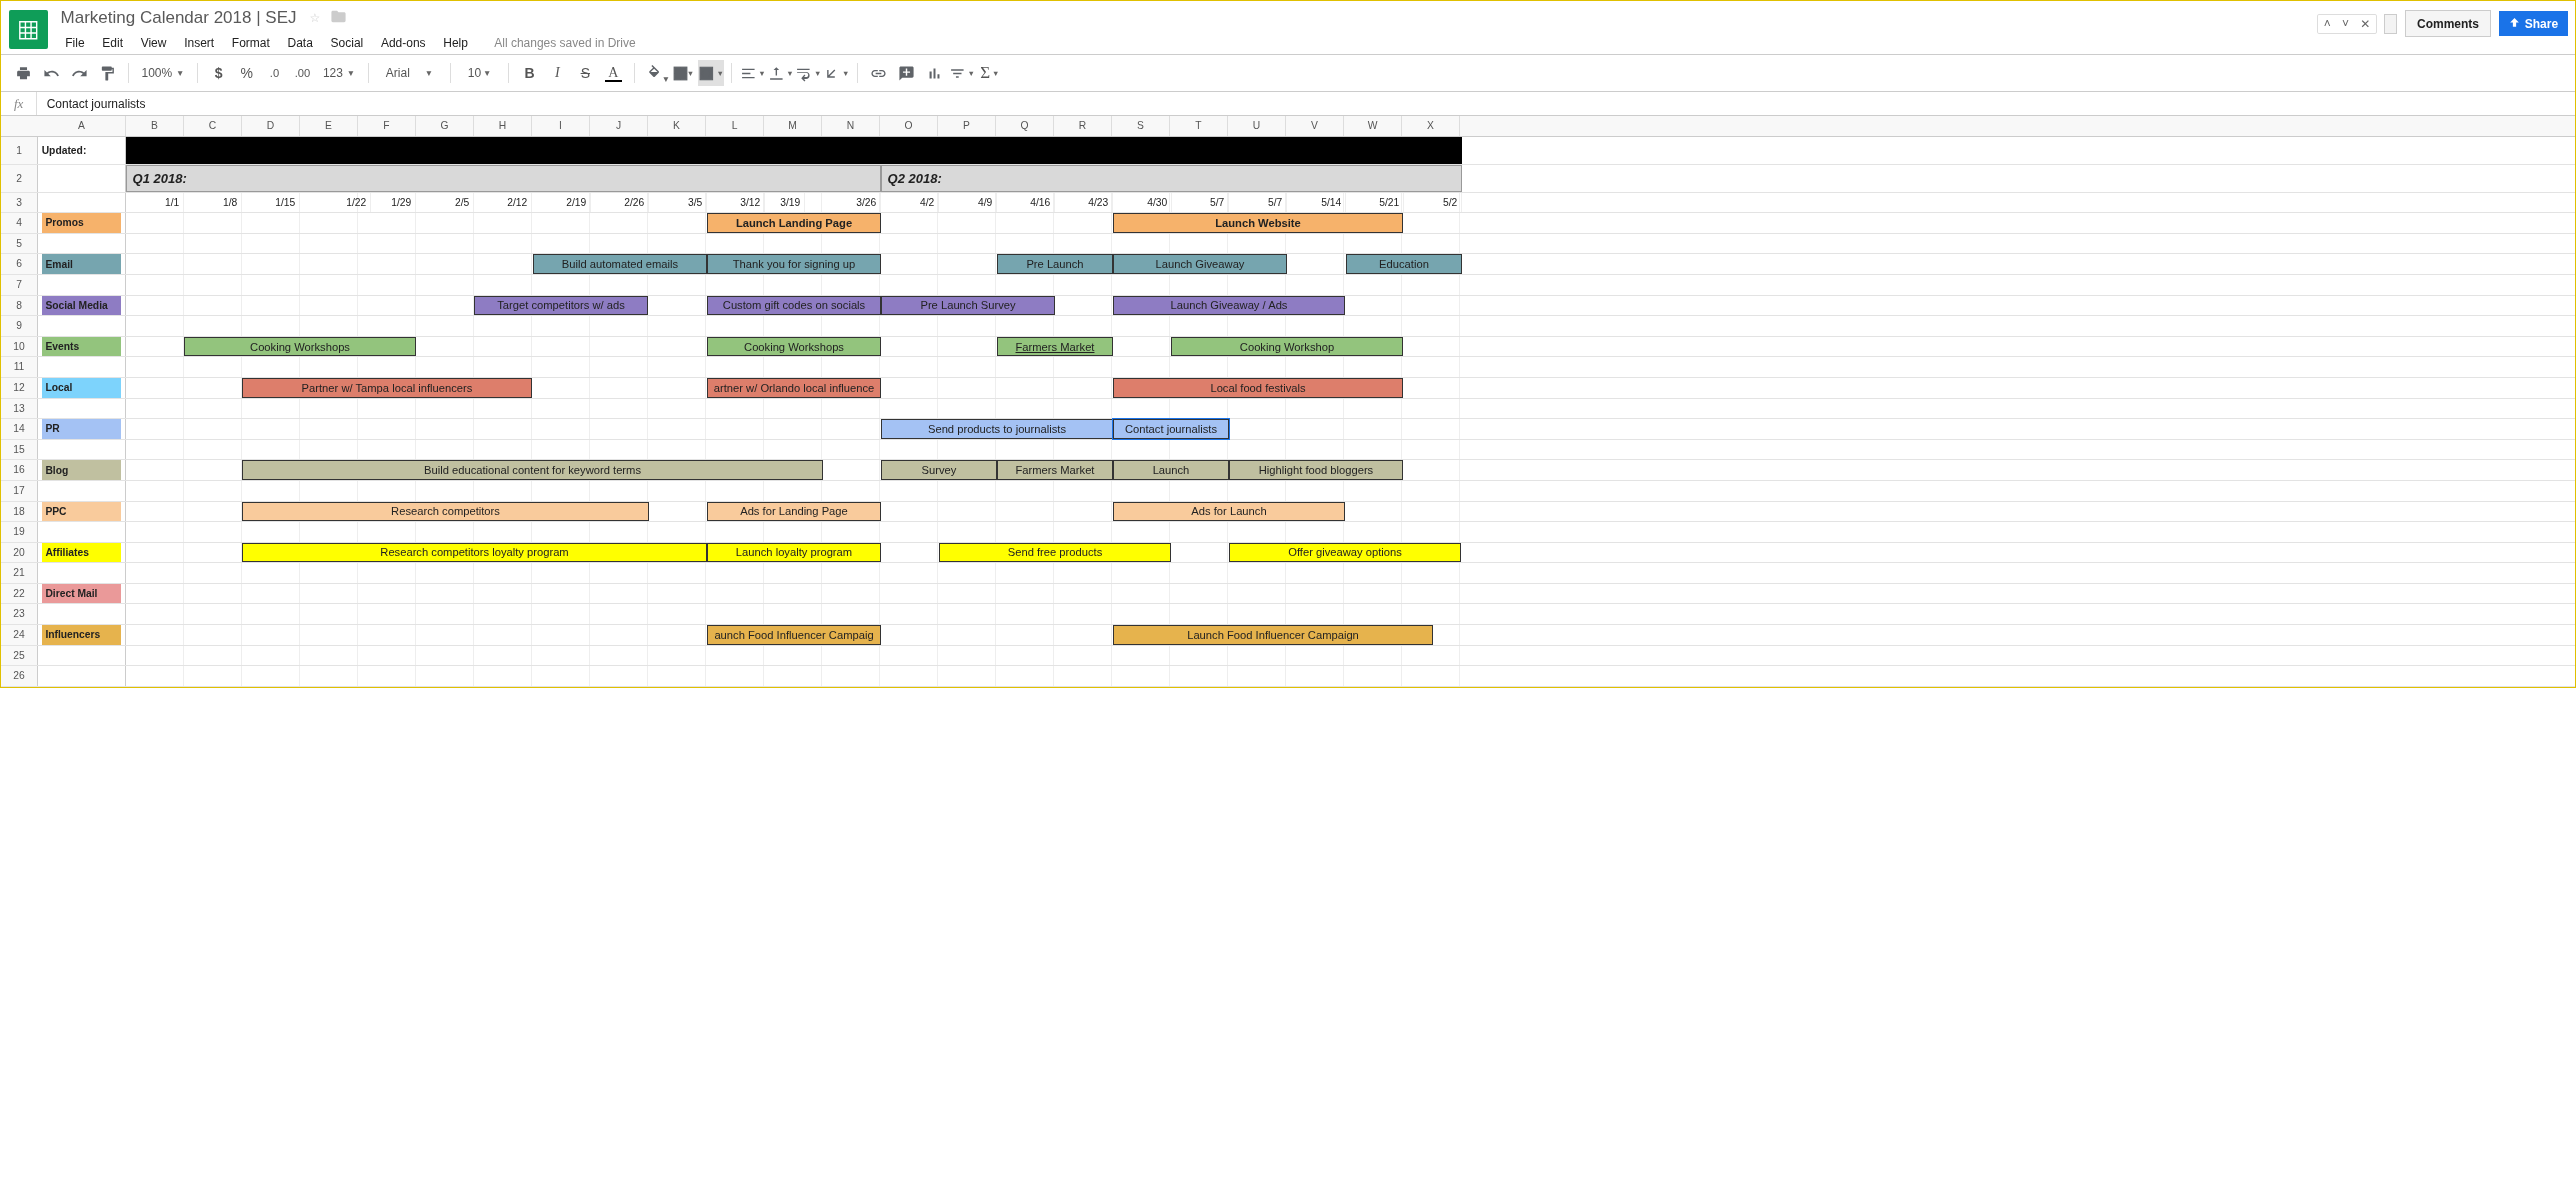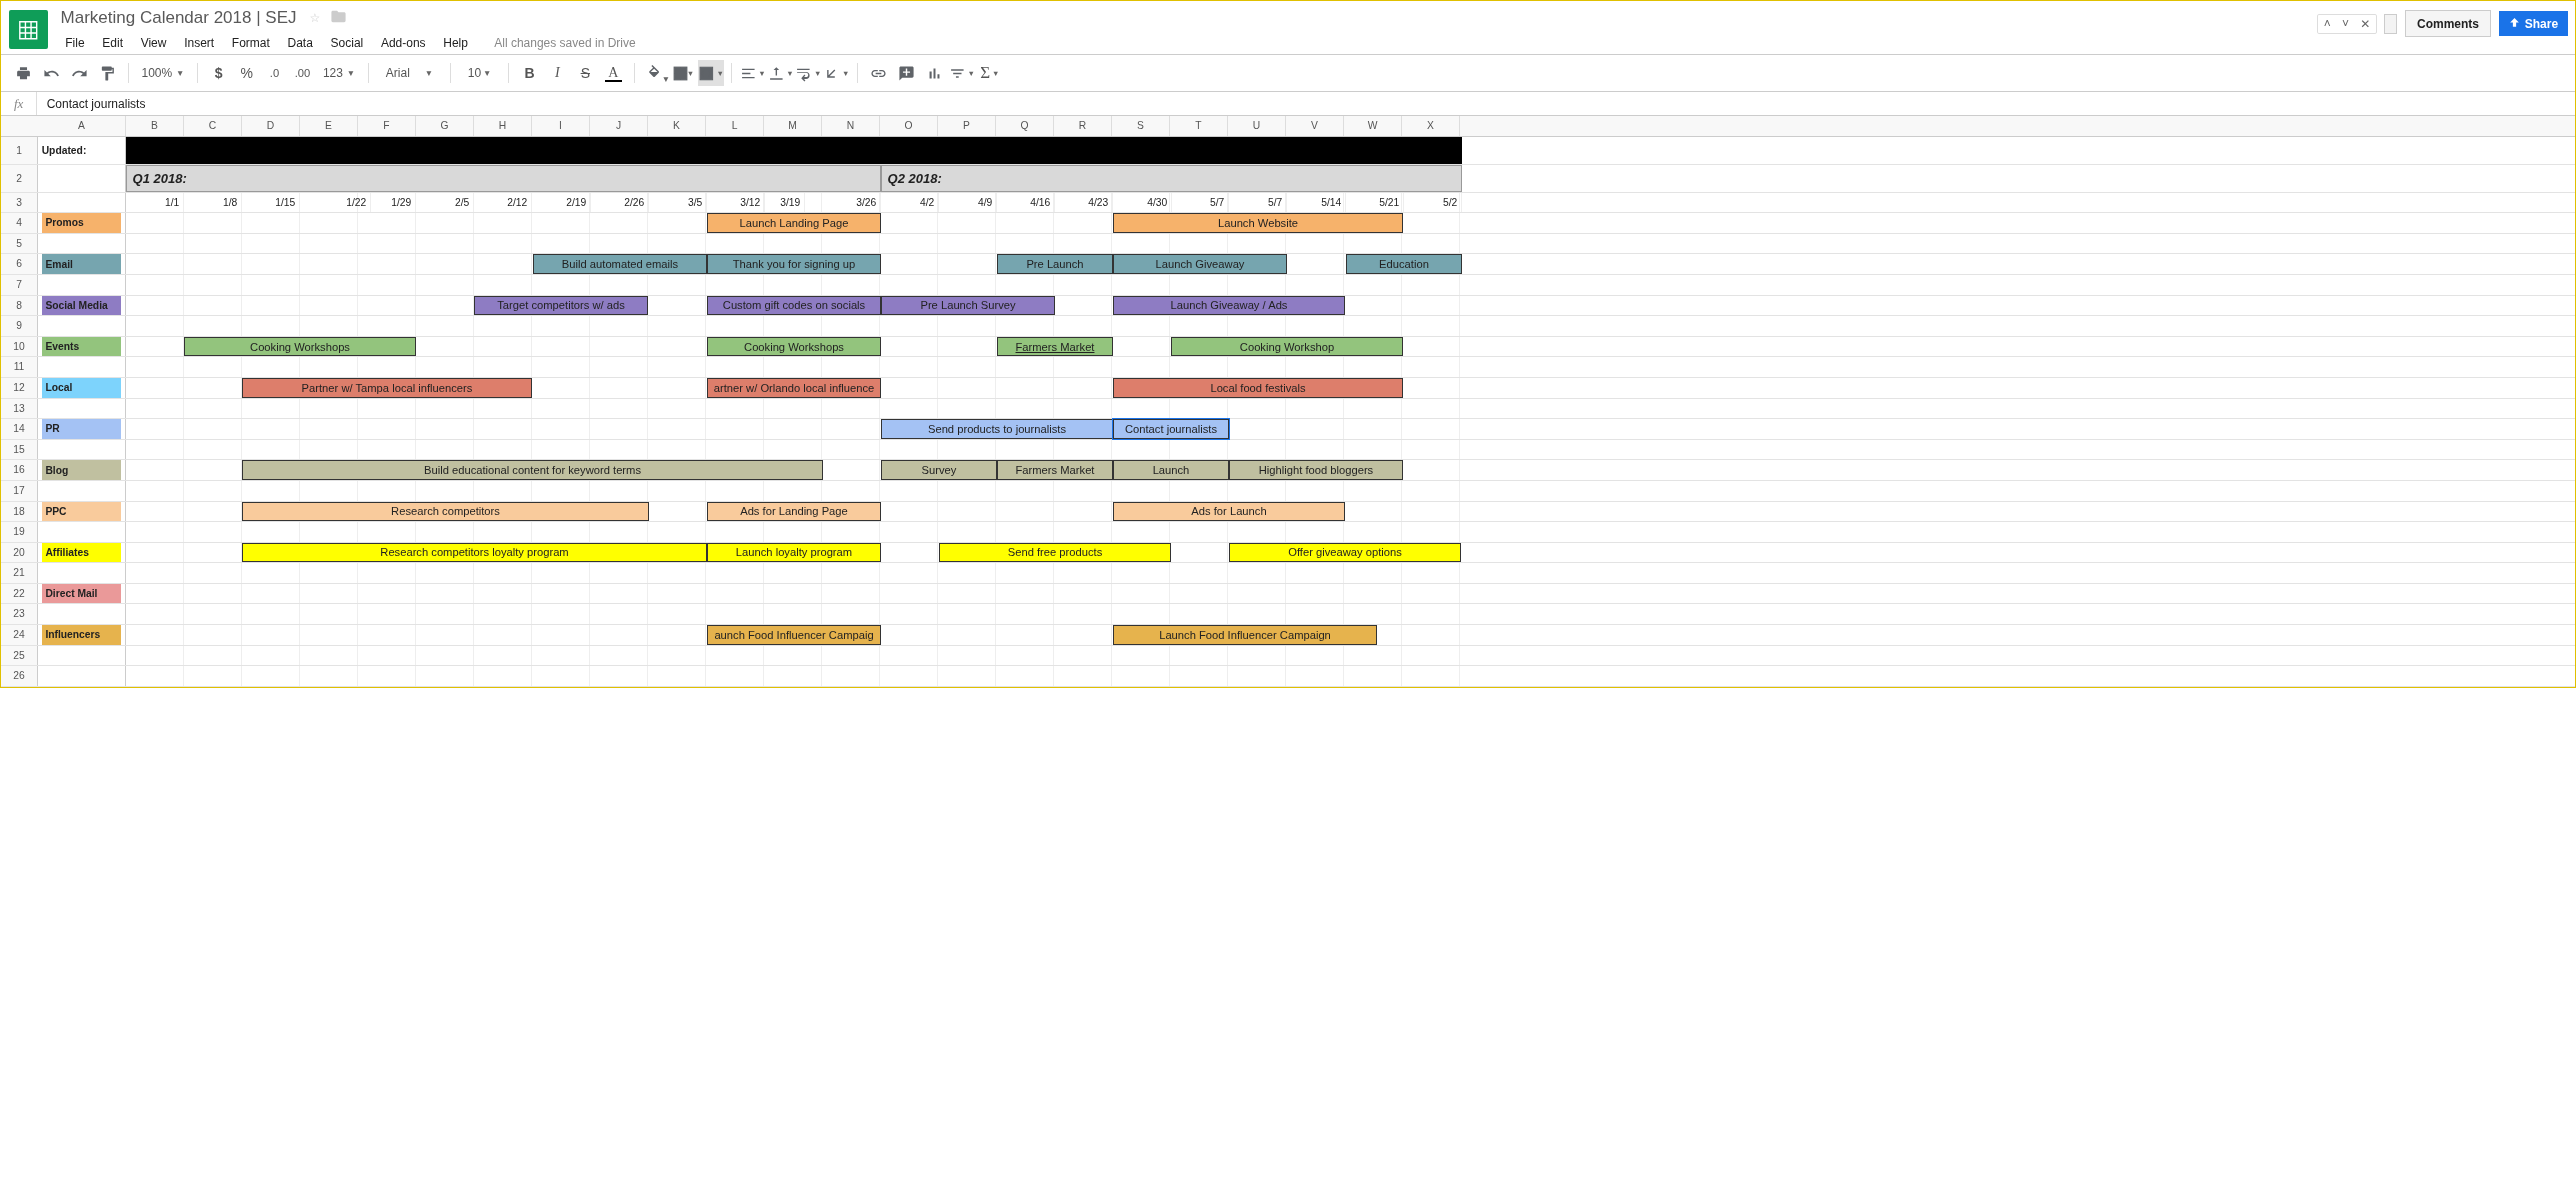--- a/index.html
+++ b/index.html
@@ -46,21 +46,21 @@
   .rowhdr { width:37px; border-right:0.9px solid #ccc; background:#f8f8f8; text-align:center; font-size:10.3px; color:#555; line-height:20.6px; flex-shrink:0; }
   .tall .rowhdr { line-height:28px; }
   .cellstrip { position:relative; height:100%; flex-shrink:0; }
   .colA { width:88px; border-right:0.9px solid #ccc; flex-shrink:0; height:100%; font-size:10.3px; padding:0 3.7px; display:flex; align-items:center; font-weight:bold; }
   .cellstrip .gridlines { position:absolute; inset:0; display:flex; pointer-events:none; }
   .cellstrip .gridlines div { border-right:0.9px solid #eee; flex-shrink:0; height:100%; }
   .blackbar { background:#000; position:absolute; left:0; right:0; top:0; bottom:0; }
   .qlabel { position:absolute; background:#d9d9d9; height:100%; display:flex; align-items:center; padding:0 5.6px; font-weight:bold; font-style:italic; font-size:13px; border:0.9px solid #999; }
   .datecell { position:absolute; text-align:right; padding-right:3.7px; font-size:10.3px; height:100%; display:flex; align-items:center; justify-content:flex-end; border-right:0.9px solid #eee; }
   .task { position:absolute; height:100%; border:0.9px solid #333; display:flex; align-items:center; justify-content:center; font-size:11.2px; padding:0 1.9px; white-space:nowrap; overflow:hidden; }
-  .promos { background:#f6b26b; }
+  .promos { background:#f6b26b;font-weight:bold; }
   .email { background:#76a5af; }
   .social { background:#8e7cc3; }
   .events { background:#93c47d; }
   .local { background:#7dd3fc; }
   .locallight { background:#dd7e6b; }
   .pr { background:#a4c2f4; }
   .blog { background:#c0c0a0; }
   .ppc { background:#f9cb9c; }
   .aff { background:#ffff00; }
   .dm { background:#ea9999; }
@@ -1117,21 +1117,21 @@
             <div style="width:58px"></div>
             <div style="width:58px"></div>
             <div style="width:58px"></div>
             <div style="width:58px"></div>
             <div style="width:58px"></div>
             <div style="width:58px"></div>
             <div style="width:58px"></div>
             <div style="width:58px"></div>
           </div>
           <div class="task inf" style="left:581px;width:174px">aunch Food Influencer Campaig</div>
-          <div class="task inf" style="left:987px;width:264px">Launch Food Influencer Campaign</div>
+          <div class="task inf" style="left:987px;width:320px">Launch Food Influencer Campaign</div>
         </div>
       </div>
       <div class="row">
         <div class="rowhdr">25</div>
         <div class="colA"></div>
         <div class="cellstrip" style="width:1336px">
           <div class="gridlines">
             <div style="width:58px"></div>
             <div style="width:58px"></div>
             <div style="width:58px"></div>

